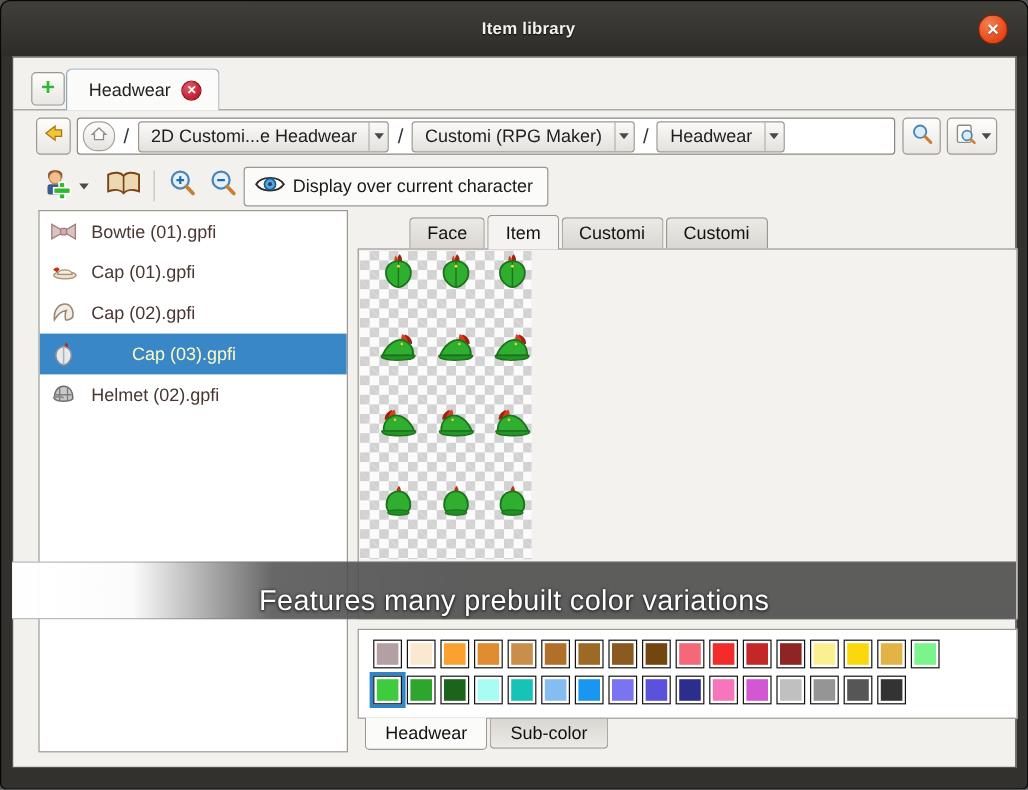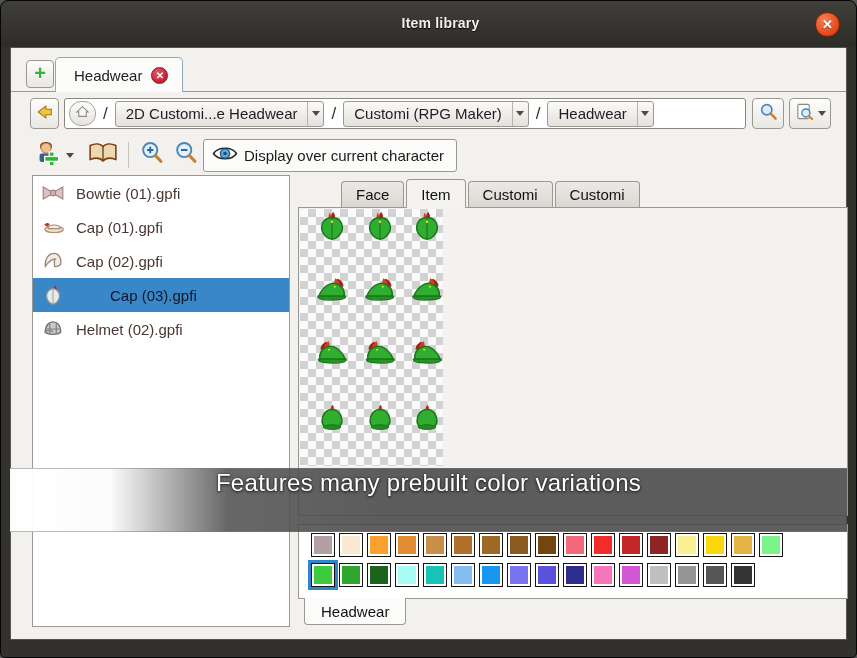--- a/index.html
+++ b/index.html
@@ -93,21 +93,21 @@
     height:33px; margin-left:4px; padding:0 12px 0 8px;
     background:#fbfbfa; border:1px solid #9b9892; border-radius:3px;
     display:flex; align-items:center; gap:6px; font-size:15px; color:#1a1a1a; cursor:pointer;
   }
   
   .item-list{
     position:absolute; left:21px; top:127px; width:258px; height:452px;
     background:#fff; border:1px solid #9b9892; overflow:hidden;
   }
   .list-item{ height:34px; display:flex; align-items:center; gap:10px; padding-left:7px; font-size:15px; color:#4a3633; cursor:pointer; }
-  .list-item.selected{ background:#3a87c8; color:#0f172a;gap:44px; }
+  .list-item.selected{ background:#3a87c8; color:#fef9c3;gap:44px; }
   .list-icon{ width:26px; height:26px; display:flex; align-items:center; justify-content:center; }
   
   .preview-tabs{ position:absolute; left:287px; top:131px; height:29px; display:flex; align-items:center;padding-left:43px; }
   .ptab{
     height:26px; padding:0 14px; display:flex; align-items:center; font-size:15px; color:#111;
     background:linear-gradient(#eceae6,#dad7d2); border:1px solid #9b9892; border-bottom:none;
     border-radius:4px 4px 0 0; margin-right:2px; cursor:pointer;
   }
   .ptab.active{ height:29px; background:#f4f3f1; position:relative; z-index:2; }
   
@@ -121,25 +121,25 @@
     background-image:
       linear-gradient(45deg,#d2d2d2 25%,transparent 25%,transparent 75%,#d2d2d2 75%),
       linear-gradient(45deg,#d2d2d2 25%,transparent 25%,transparent 75%,#d2d2d2 75%);
     background-size:16px 16px; background-position:0 0,8px 8px;
   }
   .sprite{ position:absolute; width:34px; height:34px; }
   .sprite svg{ width:100%; height:100%; }
   .sprite.flip svg{ transform:scaleX(-1); }
   
   .caption-band{
-    position:absolute; left:9px; right:9px; top:467px; height:64px; z-index:30;
+    position:absolute; left:9px; right:9px; top:467px; height:48px; z-index:30;
     background:linear-gradient(to right,
       rgba(255,255,255,.95) 3%, rgba(250,250,250,.8) 12%,
       rgba(82,82,82,.88) 26%, rgba(72,72,72,.88) 45%, rgba(72,72,72,.88));
-    display:flex; align-items:flex-start; justify-content:center;
+    display:flex; align-items:flex-end; justify-content:center;
     border-top:1px solid rgba(120,120,120,.5); border-bottom:1px solid rgba(120,120,120,.5);
   }
   .caption-text{
     color:#fff; font-size:24px; letter-spacing:.3px;
     text-shadow:0 1px 3px rgba(0,0,0,.75), 0 0 2px rgba(0,0,0,.5);
   }
   
   .palette-box{
     position:absolute; left:287px; top:476px; width:550px; height:75px;
     background:#fff; border:1px solid #9b9892;
@@ -516,20 +516,21 @@
             <div class="swatch-inner" style="background: rgb(86, 86, 86);"></div>
           </div>
           <div class="swatch">
             <div class="swatch-inner" style="background: rgb(51, 51, 51);"></div>
           </div>
         </div>
     </div>
 
     <div class="bottom-tabs">
       <div class="btab active">Headwear</div>
+      <div class="btab">Sub-color</div>
     </div>
 
   </div>
 
   <div class="caption-band">
     <span class="caption-text">Features many prebuilt color variations</span>
   </div>
 
 </div>
 

